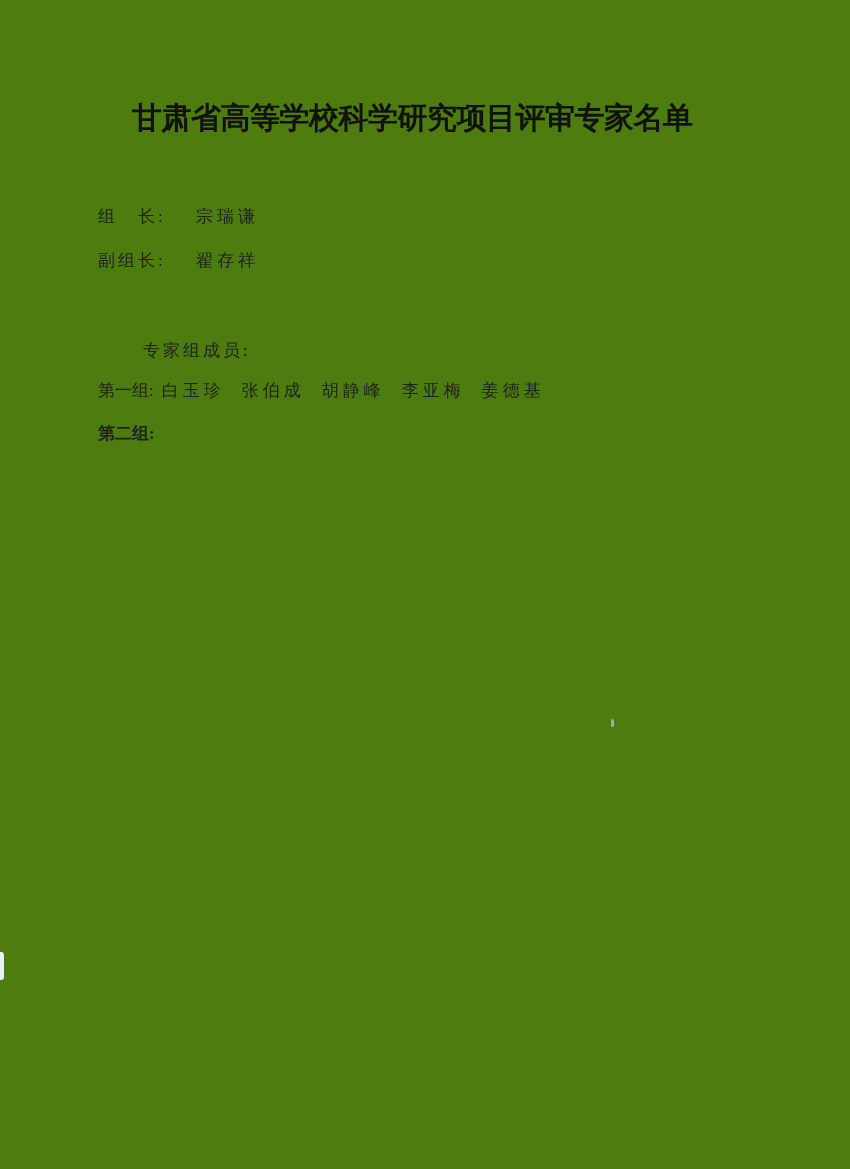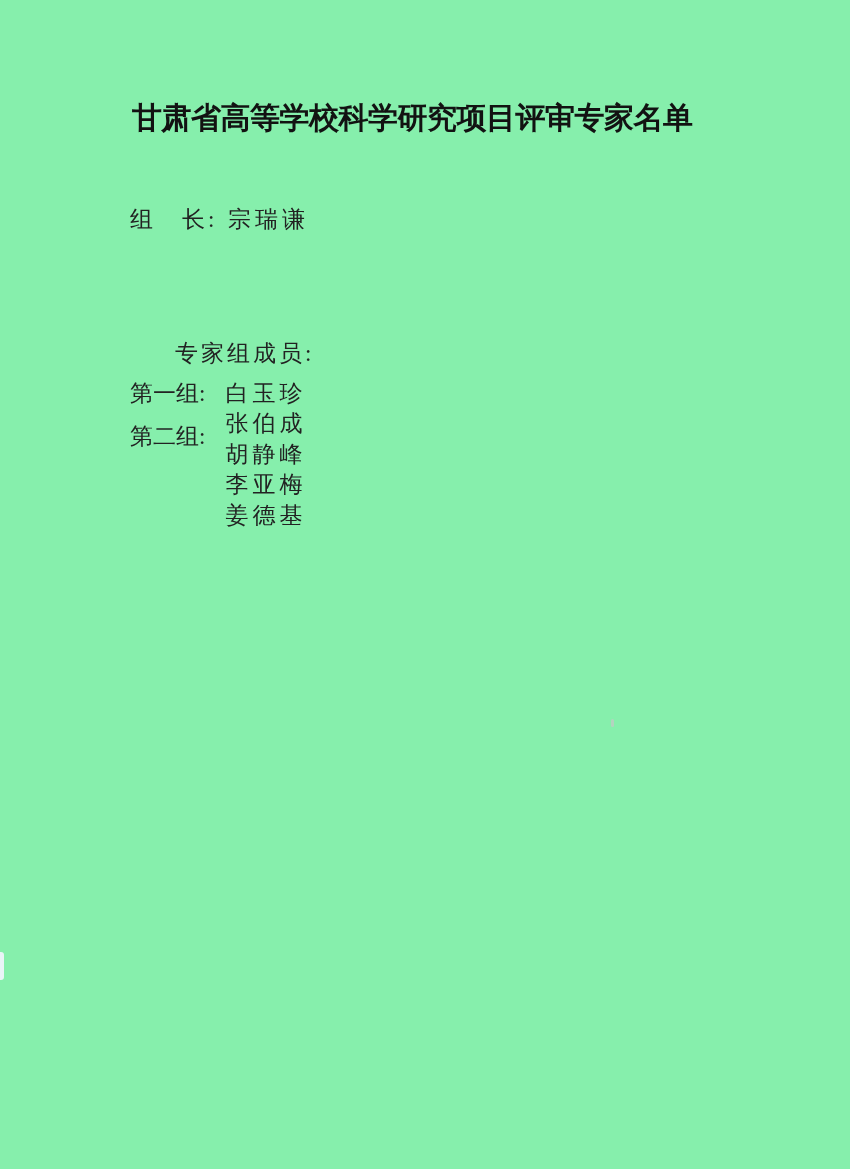--- a/index.html
+++ b/index.html
@@ -4,41 +4,41 @@
 <style>
   html, body {
     margin: 0;
     padding: 0;
     background: #ffffff;
   }
   .page {
     position: relative;
     width: 850px;
     height: 1169px;
-    background: #86efac;
+    background: #4d7c0f;
     overflow: hidden;
     font-family: "Liberation Serif", serif;
     color: #1f1f1f;
   }
   .doc-title {
     position: absolute;
     top: 101px;
     left: 132px;
     font-family: "Liberation Sans", sans-serif;
     font-size: 30px;
     font-weight: 700;
     letter-spacing: -0.5px;
     line-height: 1.1;
     color: #121212;
     white-space: nowrap;
   }
   .line {
     position: absolute;
-    left: 130px;
-    font-size: 23px;
+    left: 98px;
+    font-size: 17px;
     line-height: 1.15;
     white-space: nowrap;
     color: #222222;
   }
   .role-line .role-label {
     display: inline-block;
     width: 98px;
     letter-spacing: 3px;
   }
   .role-line .role-name {
@@ -46,35 +46,34 @@
   }
   .heading-line {
     letter-spacing: 3px;
   }
   .group-line {
     display: flex;
     align-items: baseline;
   }
   .group-label {
     letter-spacing: 0;
-    margin-right: 20px;
+    margin-right: 8px;
   }
   .group-names {
     display: flex;
-    gap: 4px;
-    flex-direction: column;
+    gap: 17px;
   }
   .expert-name {
     letter-spacing: 4px;
   }
   .leader-line  { top: 207px; }
   .deputy-line  { top: 251px; }
   .heading-pos  { top: 341px; margin-left: 45px; }
   .group1-pos   { top: 381px; }
-  .group2-pos   { top: 424px; }
+  .group2-pos   { top: 424px; font-weight: bold; }
 
   .scan-speck {
     position: absolute;
     left: 611px;
     top: 719px;
     width: 3px;
     height: 8px;
     background: #c8c8c8;
     border-radius: 2px;
     opacity: 0.7;
@@ -93,20 +92,23 @@
 <body>
 
 <div class="page">
 
   <div class="doc-title">甘肃省高等学校科学研究项目评审专家名单</div>
 
   <div class="line role-line leader-line">
     <span class="role-label">组　长:</span><span class="role-name">宗瑞谦</span>
   </div>
 
+  <div class="line role-line deputy-line">
+    <span class="role-label">副组长:</span><span class="role-name">翟存祥</span>
+  </div>
 
   <div class="line heading-line heading-pos">专家组成员:</div>
 
   <div class="line group-line group1-pos">
     <span class="group-label">第一组:</span>
     <span class="group-names">
       <span class="expert-name">白玉珍</span>
       <span class="expert-name">张伯成</span>
       <span class="expert-name">胡静峰</span>
       <span class="expert-name">李亚梅</span>

